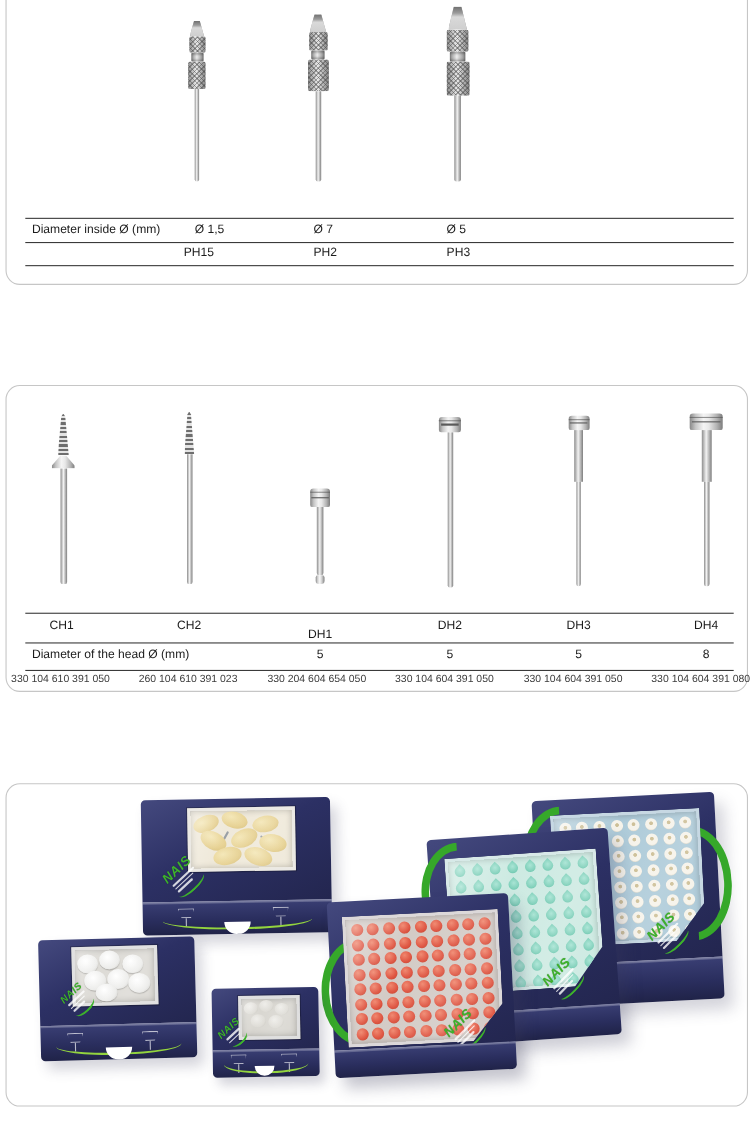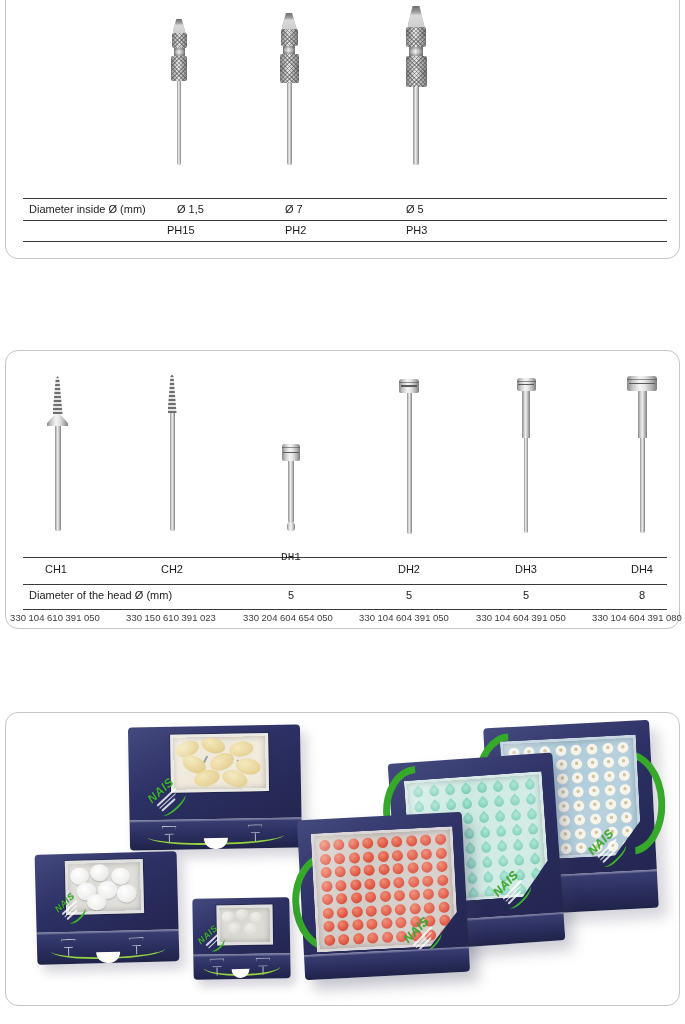--- a/index.html
+++ b/index.html
@@ -157,33 +157,33 @@
     <div class="shaft" style="width:9px;height:47px;border-radius:0;"></div>
     <div class="shaft" style="width:5px;height:95px;"></div>
   </div>
 
   <div class="rule" style="left:17px;top:206px;width:644px;"></div>
   <div class="rule" style="left:17px;top:233px;width:644px;"></div>
   <div class="rule" style="left:17px;top:258px;width:644px;"></div>
 
   <div class="cell ctr" style="left:5px;top:212px;width:90px;">CH1</div>
   <div class="cell ctr" style="left:121px;top:212px;width:90px;">CH2</div>
-  <div class="cell ctr" style="left:240px;top:200px;width:90px;font-family:Liberation Mono, monospace;">DH1</div>
+  <div class="cell ctr" style="left:240px;top:220px;width:90px;">DH1</div>
   <div class="cell ctr" style="left:358px;top:212px;width:90px;">DH2</div>
   <div class="cell ctr" style="left:475px;top:212px;width:90px;">DH3</div>
   <div class="cell ctr" style="left:591px;top:212px;width:90px;">DH4</div>
 
   <div class="cell" style="left:23px;top:238px;">Diameter of the head Ø (mm)</div>
   <div class="cell ctr" style="left:240px;top:238px;width:90px;">5</div>
   <div class="cell ctr" style="left:358px;top:238px;width:90px;">5</div>
   <div class="cell ctr" style="left:475px;top:238px;width:90px;">5</div>
   <div class="cell ctr" style="left:591px;top:238px;width:90px;">8</div>
 
   <div class="code" style="left:-11px;top:261px;">330 104 610 391 050</div>
-  <div class="code" style="left:105px;top:261px;">330 150 610 391 023</div>
+  <div class="code" style="left:105px;top:261px;">260 104 610 391 023</div>
   <div class="code" style="left:222px;top:261px;">330 204 604 654 050</div>
   <div class="code" style="left:338px;top:261px;">330 104 604 391 050</div>
   <div class="code" style="left:455px;top:261px;">330 104 604 391 050</div>
   <div class="code" style="left:571px;top:261px;">330 104 604 391 080</div>
 </div>
 
 <div class="card" style="left:5px;top:712px;width:673px;height:292px;">
 
   <div class="box" style="left:482px;top:11px;width:166px;height:188px;transform:rotate(-3deg);z-index:1;box-shadow:8px 10px 14px rgba(60,60,90,.22);border-radius:4px;">
     <div class="face-top" style="height:150px;"></div>

